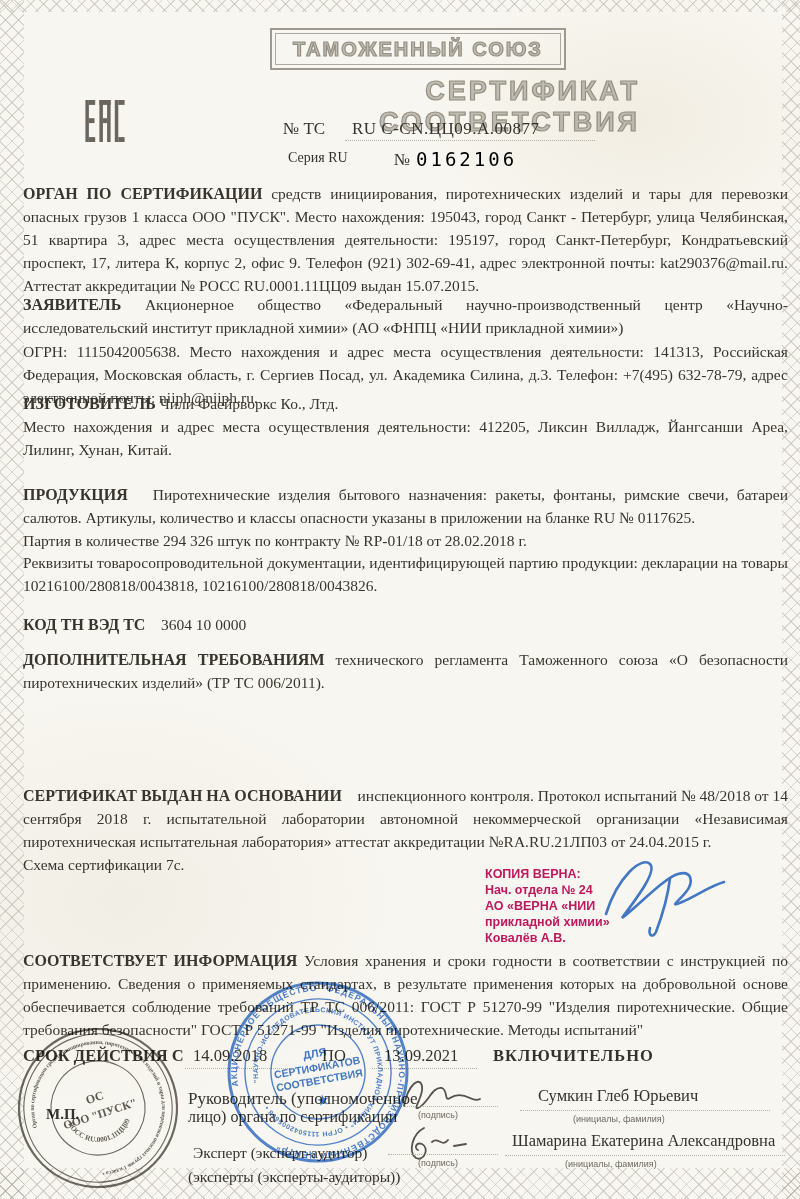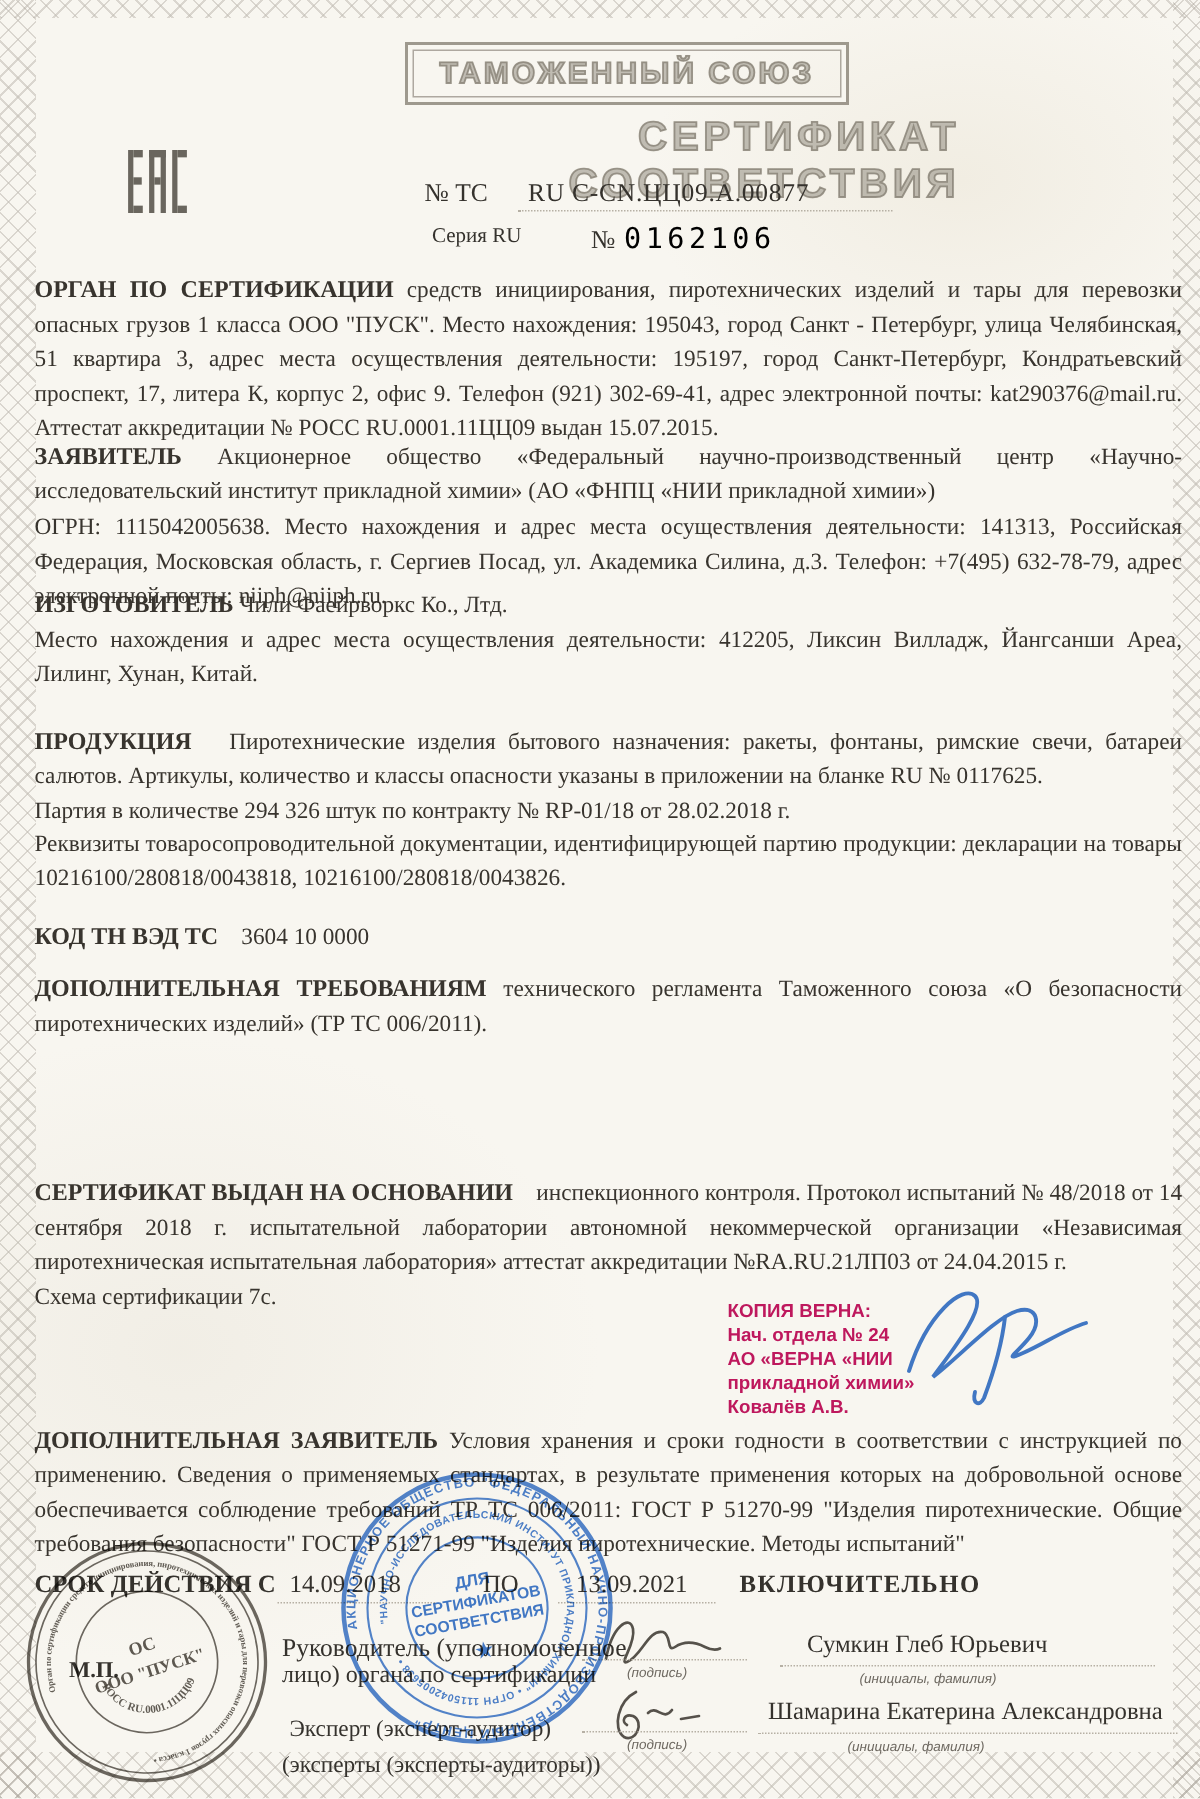--- a/index.html
+++ b/index.html
@@ -29,21 +29,21 @@
     text-shadow:0 0 1px rgba(138,132,120,.4);
   }
   .banner-box {
     left:270px; top:12px; width:296px; height:42px;
     border:2px solid rgba(142,136,125,.85);
     box-shadow: inset 0 0 0 3px rgba(248,246,240,1), inset 0 0 0 4px rgba(142,136,125,.7);
     display:flex; align-items:center; justify-content:center;margin-top:16px;
   }
   .dotted { border-bottom:1.5px dotted #b6b0a4; height:1px; }
   .sans { font-family:"Liberation Sans", sans-serif; }
-  .caption { font-family:"Liberation Sans", sans-serif; font-size:9px; color:#6e6961;font-style:italic; }
+  .caption { font-family:"Liberation Sans", sans-serif; font-size:9px; color:#6e6961; }
   .sig { mix-blend-mode:multiply; }
   .stamp { mix-blend-mode:multiply; }
 </style>
 </head>
 <body>
 
 <div class="abs lattice" style="left:0;top:0;width:800px;height:12px"></div>
 <div class="abs lattice" style="left:0;top:0;width:24px;height:1199px"></div>
 <div class="abs lattice" style="left:782px;top:0;width:18px;height:1199px"></div>
 <div class="abs lattice" style="left:0;top:1168px;width:800px;height:31px"></div>
@@ -139,21 +139,21 @@
 </div>
 
 <svg class="abs sig" style="left:598px;top:852px" width="135" height="90" viewBox="0 0 135 90">
   <g fill="none" stroke="#2f6dcb" stroke-width="2.6" stroke-linecap="round" opacity=".9">
     <path d="M8,62 C 20,24 44,4 52,12 C 60,20 34,52 24,66 C 40,54 66,26 80,22 C 94,18 96,30 88,40 C 80,50 70,56 84,50 C 98,44 112,34 126,30"></path>
     <path d="M72,26 C 70,44 64,64 58,80 C 55,86 50,84 52,76"></path>
   </g>
 </svg>
 
 <p class="abs body-text" style="left:23px;top:949px;width:765px">
-  <b class="lbl">ДОПОЛНИТЕЛЬНАЯ ЗАЯВИТЕЛЬ</b>
+  <b class="lbl">СООТВЕТСТВУЕТ ИНФОРМАЦИЯ</b>
   <span>Условия хранения и сроки годности в соответствии с инструкцией по применению. Сведения о применяемых стандартах, в результате применения которых на добровольной основе обеспечивается соблюдение требований ТР ТС 006/2011: ГОСТ Р 51270-99 "Изделия пиротехнические. Общие требования безопасности" ГОСТ Р 51271-99 "Изделия пиротехнические. Методы испытаний"</span>
 </p>
 
 <b class="abs" style="left:23px;top:1046px;font-size:16.5px">СРОК ДЕЙСТВИЯ С</b>
 <span class="abs" style="left:193px;top:1046px;font-size:16.5px">14.09.2018</span>
 <div class="abs dotted" style="left:185px;top:1068px;width:105px"></div>
 <span class="abs" style="left:322px;top:1046px;font-size:16.5px">ПО</span>
 <span class="abs" style="left:384px;top:1046px;font-size:16.5px">13.09.2021</span>
 <div class="abs dotted" style="left:372px;top:1068px;width:105px"></div>
 <b class="abs" style="left:493px;top:1046px;font-size:16.5px;letter-spacing:1px">ВКЛЮЧИТЕЛЬНО</b>

